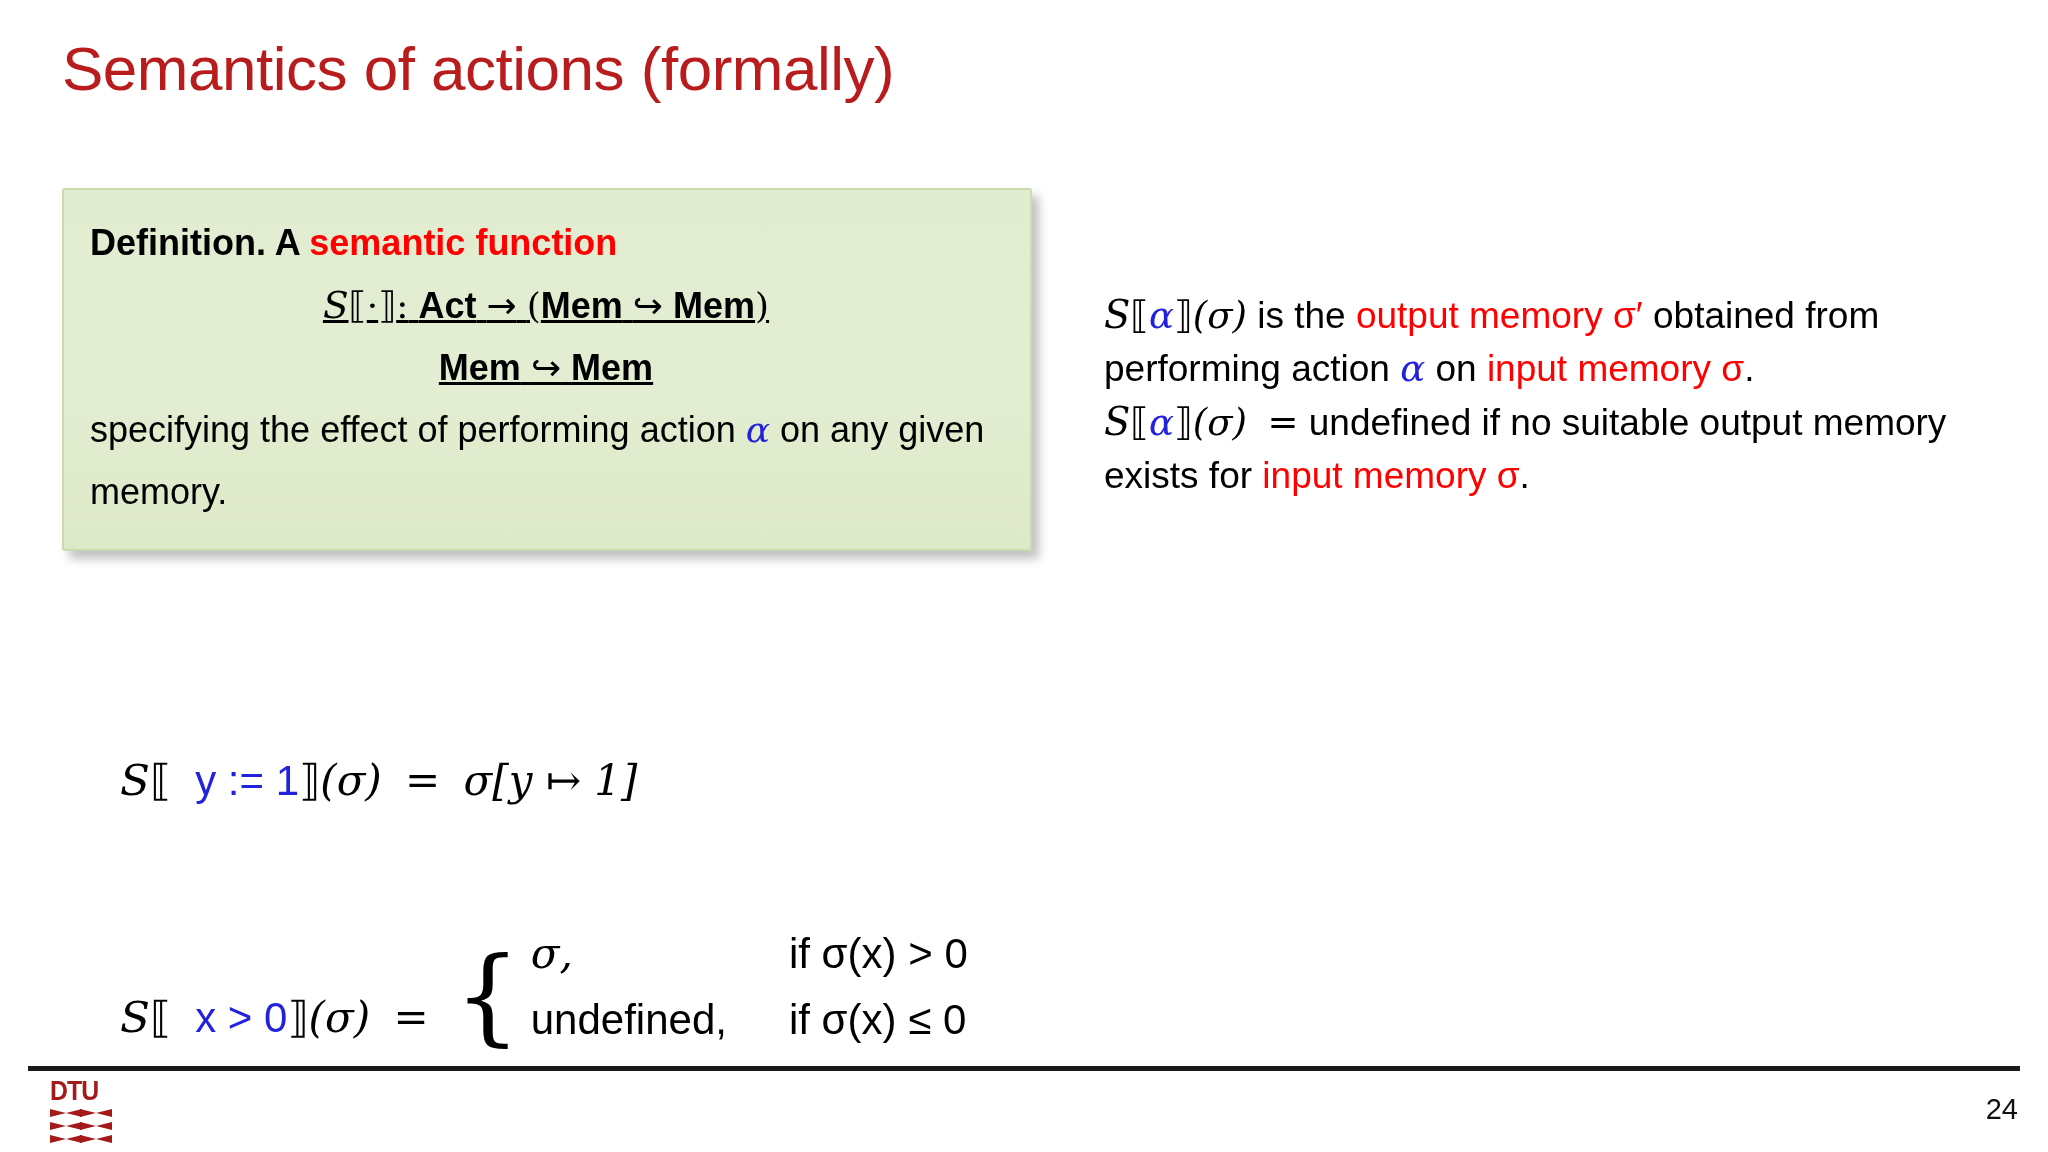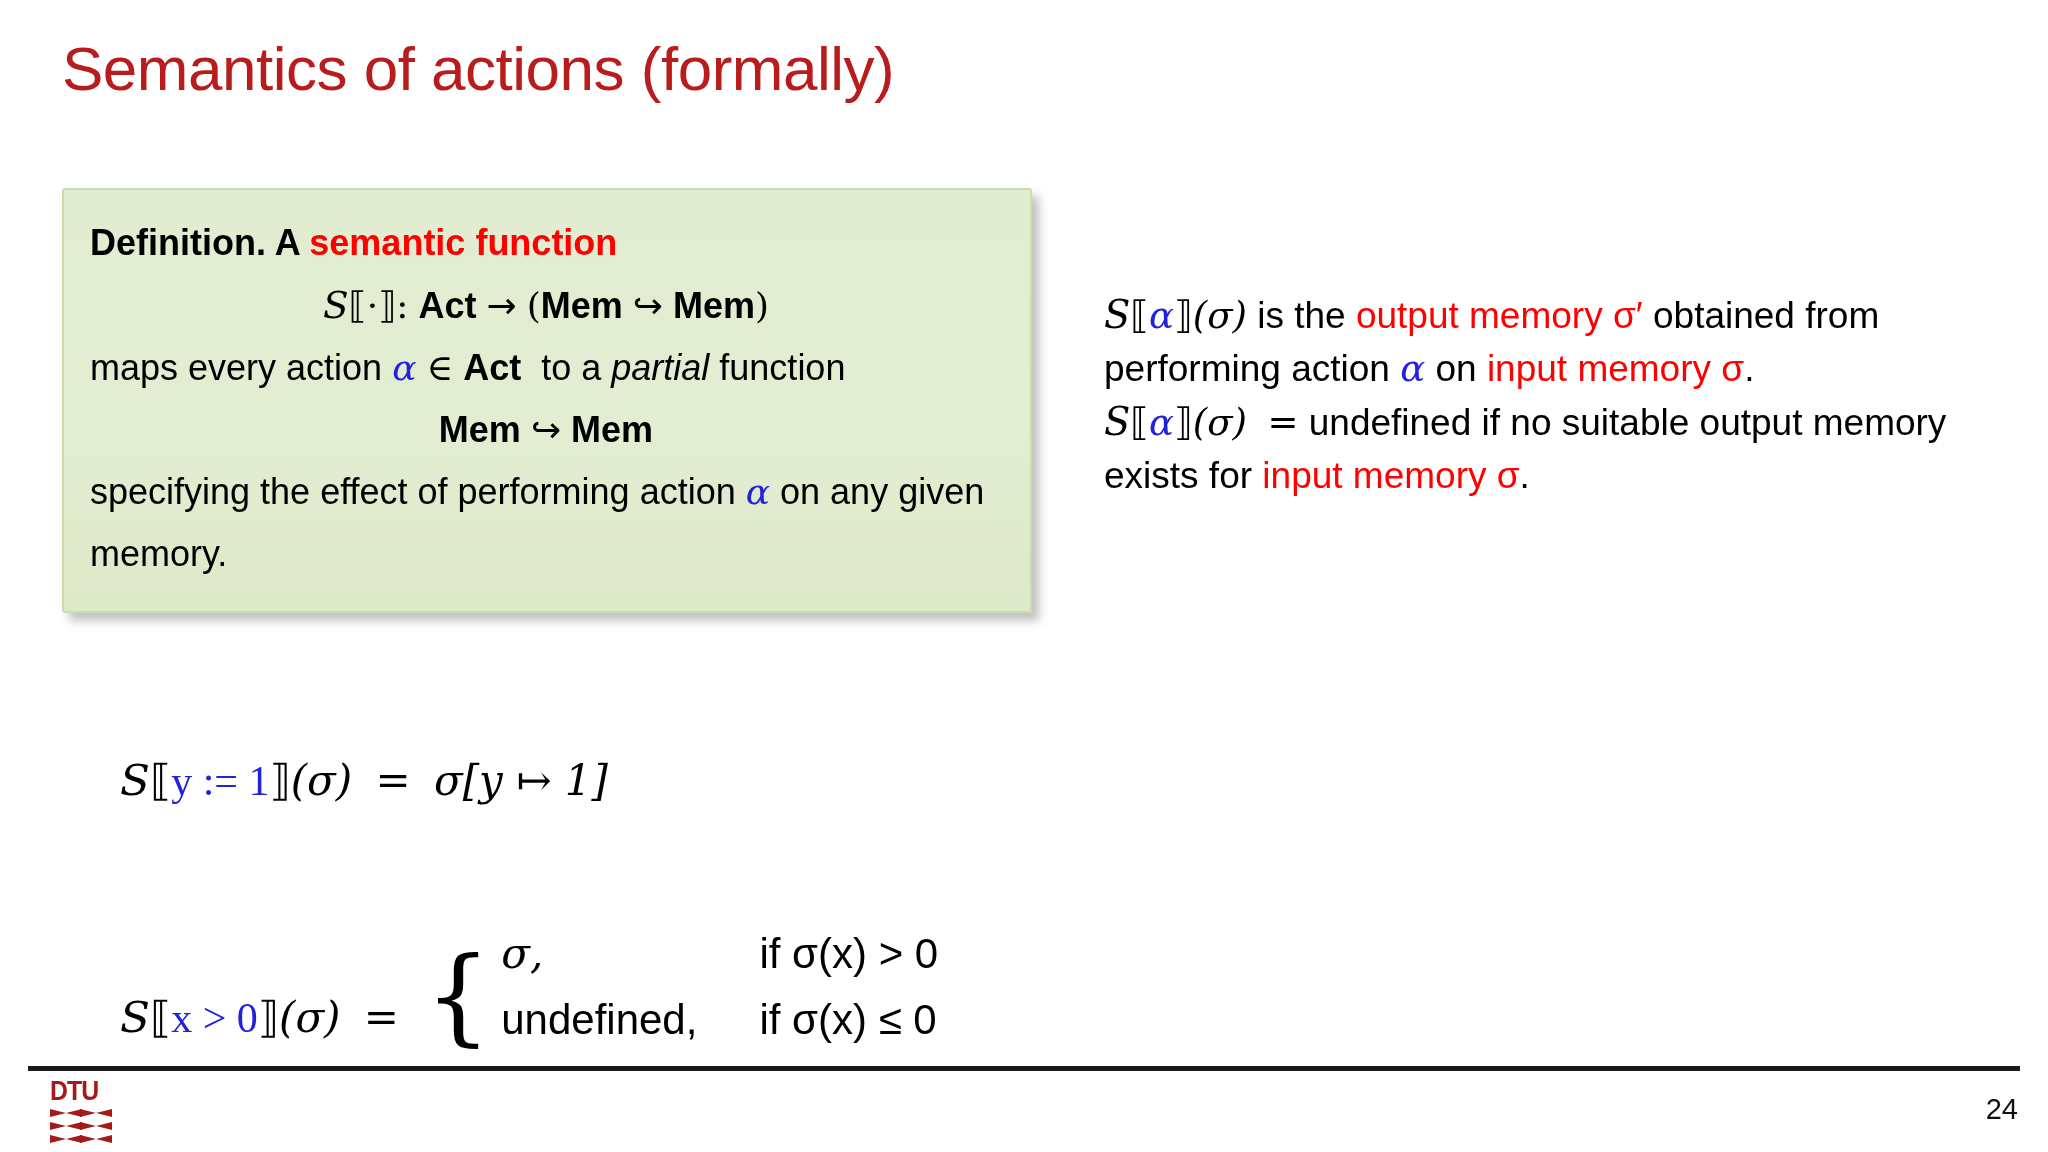--- a/index.html
+++ b/index.html
@@ -43,21 +43,21 @@
     box-shadow: 7px 8px 10px rgba(120,120,120,0.45);
     padding: 22px 28px 26px 26px;
     box-sizing: border-box;
   }
   .def-line {
     font-size: 36px;
     line-height: 62px;
     white-space: nowrap;
     color: #000;
   }
-  .def-line.center { text-align: center; }
+  .def-line.center { text-align: center; text-decoration: underline; }
   .def-line.wrap { white-space: normal; }
   .b  { font-weight: bold; }
   .red { color: #ff0000; }
   .blue { color: #2222dd; }
   .it { font-style: italic; }
 
   
   .mathserif {
     font-family: "DejaVu Serif", serif;
     font-style: italic;
@@ -70,22 +70,23 @@
     font-family: "DejaVu Serif", serif;
     font-style: italic;
     font-size: 1.04em;
   }
   .dbracket {
     font-family: "DejaVu Sans", sans-serif;
     font-style: normal;
     font-size: 1.02em;
   }
   .mono {
-    font-family: Liberation Serif, serif;
+    font-family: Liberation Sans, sans-serif;
     font-style: normal;
+    margin-left: 24px;
   }
   .arrow { font-family: "DejaVu Sans", sans-serif; font-style: normal; }
 
   
   .right-col {
     position: absolute;
     left: 1104px;
     top: 288px;
     width: 910px;
   }
@@ -201,23 +202,20 @@
   <div class="def-box">
 
     <div class="def-line">
       <span class="b">Definition. A </span><span class="b red">semantic function</span>
     </div>
 
     <div class="def-line center">
       <span class="scriptS">S</span><span class="dbracket">⟦</span><span class="mathup">·</span><span class="dbracket">⟧</span><span class="mathup">:</span>&nbsp;<span class="b">Act</span>&nbsp;<span class="arrow">→</span>&nbsp;<span class="mathup">(</span><span class="b">Mem</span>&nbsp;<span class="arrow">↪</span>&nbsp;<span class="b">Mem</span><span class="mathup">)</span>
     </div>
 
-    <div class="def-line">
-      <span>maps every action</span>&nbsp;<span class="mathserif blue">α</span>&nbsp;<span class="mathup">∈</span>&nbsp;<span class="b">Act</span>&nbsp;&nbsp;<span>to a</span>&nbsp;<span class="it">partial</span>&nbsp;<span>function</span>
-    </div>
 
     <div class="def-line center">
       <span class="b">Mem</span>&nbsp;<span class="arrow">↪</span>&nbsp;<span class="b">Mem</span>
     </div>
 
     <div class="def-line wrap">
       <span>specifying the effect of performing action</span>&nbsp;<span class="mathserif blue">α</span>&nbsp;<span>on any given memory.</span>
     </div>
 
   </div>

